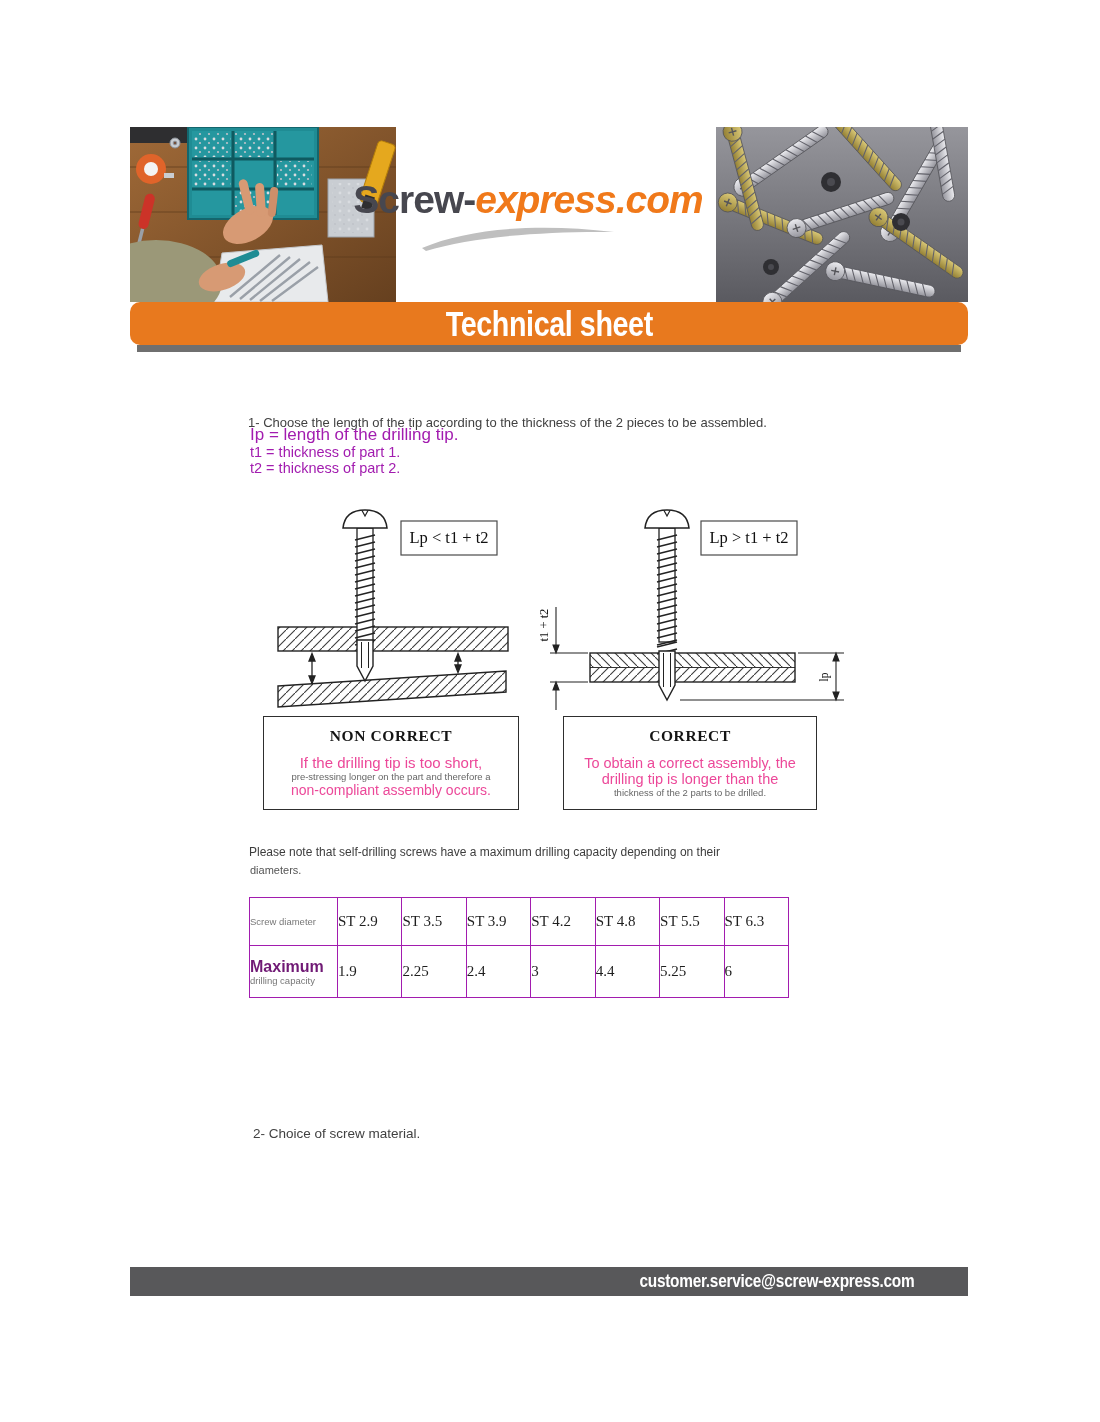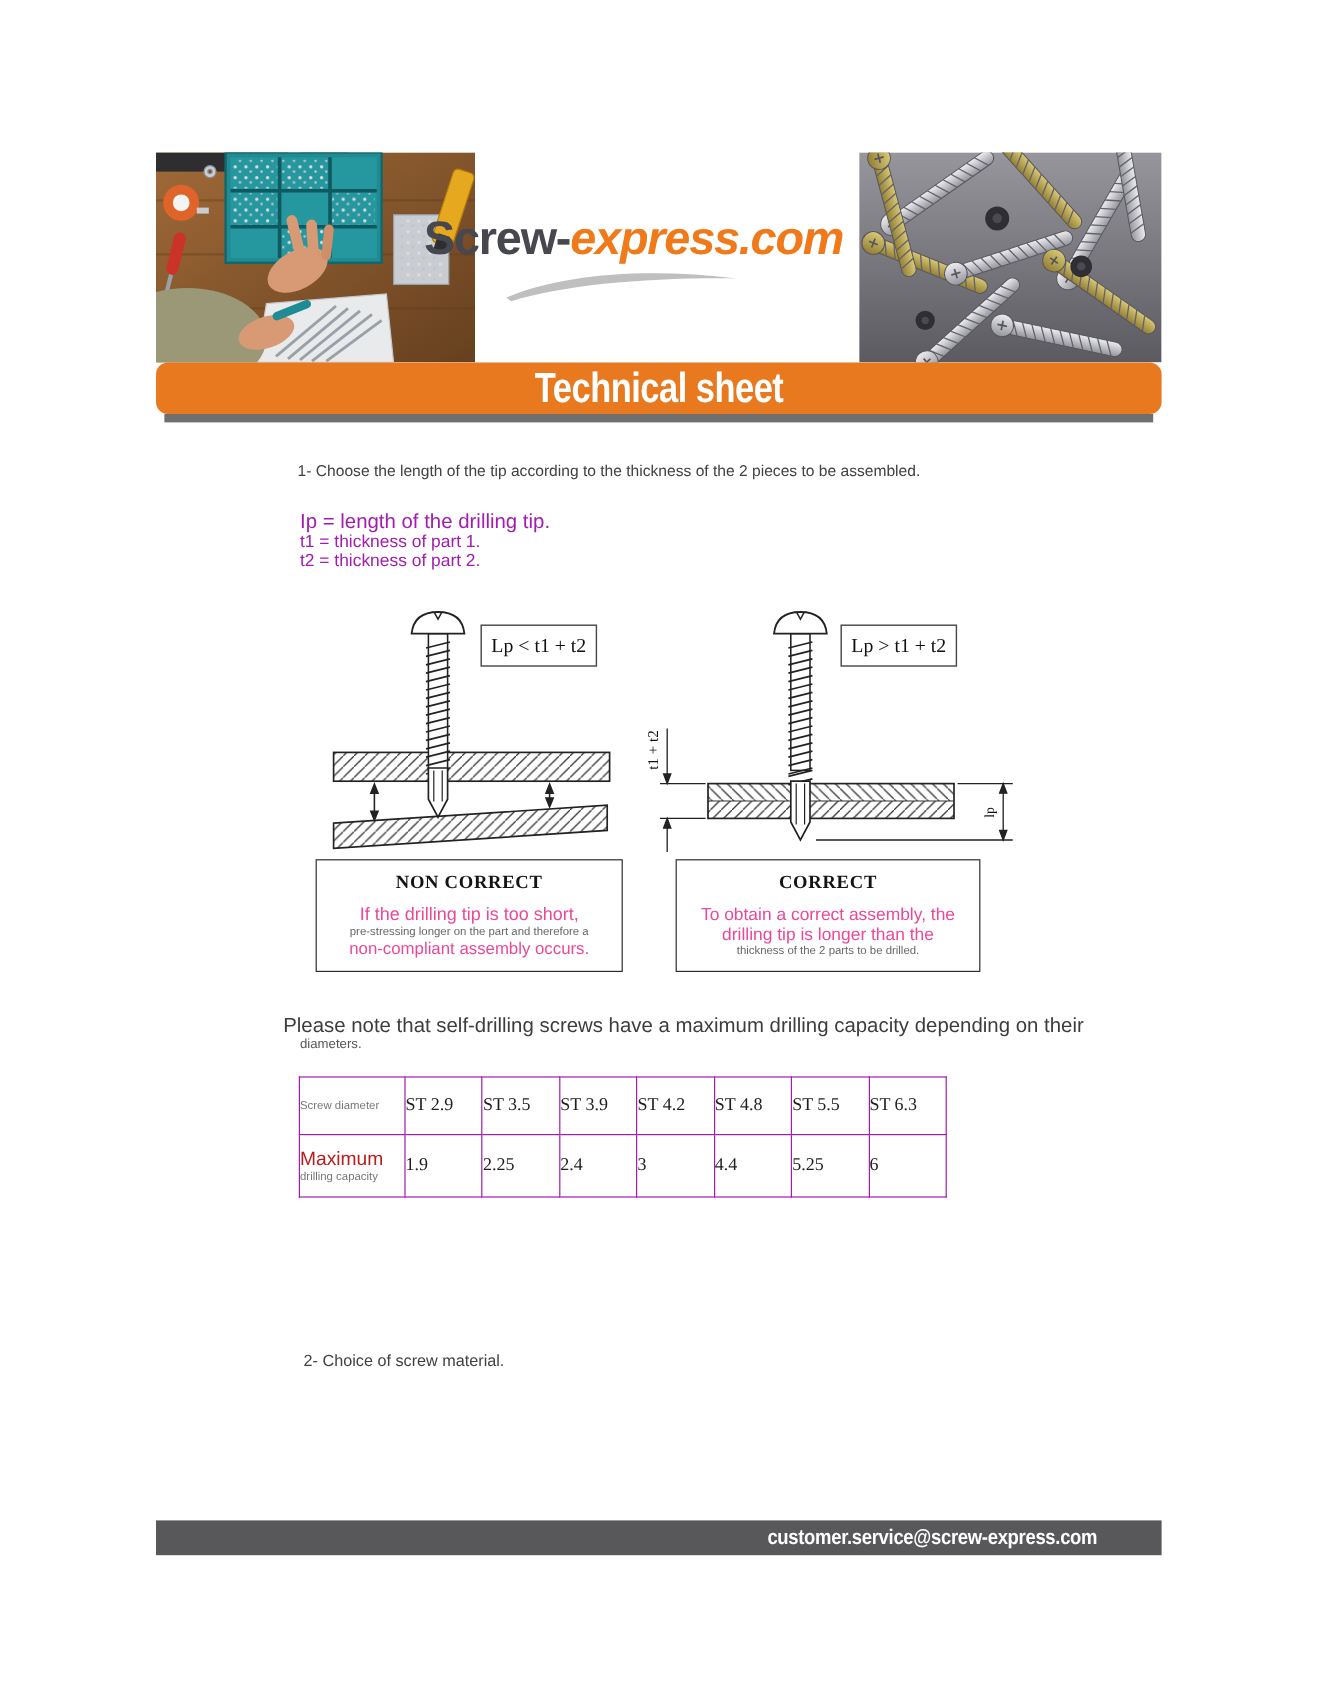--- a/index.html
+++ b/index.html
@@ -14,44 +14,44 @@
   .logo-line{white-space:nowrap;font-size:39px;font-weight:bold;letter-spacing:-1px;}
   .logo-gray{color:#47474F;}
   .logo-orange{color:#F0791A;font-style:italic;}
   .orange-bar{position:absolute;left:130px;top:302px;width:838px;height:43px;background:#E8791E;
               display:flex;align-items:center;justify-content:center;border-radius:10px;}
   .orange-bar .title{color:#fff;font-weight:bold;font-size:35px;letter-spacing:-0.5px;
                      transform:scaleX(0.82);transform-origin:center;}
   .gray-strip{position:absolute;left:137px;top:345px;width:824px;height:7px;background:#6F6F6F;}
 
   
-  .s1-heading{left:248px;top:385px;font-size:13px;color:#414141;}
+  .s1-heading{left:248px;top:415px;font-size:13px;color:#414141;}
   .defs{left:250px;top:424px;color:#a21caf;}
   .defs .d1{font-size:17px;line-height:21px;}
   .defs .d2{font-size:14.5px;line-height:15.5px;}
 
   
   .verdict{position:absolute;border:1.5px solid #2e2e2e;background:#fff;text-align:center;}
   .verdict .vtitle{font-family:"Liberation Serif",serif;font-weight:bold;font-size:15.5px;
                    letter-spacing:.6px;color:#141414;margin-top:10px;}
   .verdict .big{font-size:15px;color:#ec4899;}
   .verdict .small{font-size:9.5px;color:#666;}
   .nc-box{left:263px;top:716px;width:254px;height:92px;}
   .c-box{left:563px;top:716px;width:252px;height:92px;}
 
-  .note1{left:236px;top:845px;font-size:17px;color:#3d3d3d;}
+  .note1{left:249px;top:845px;font-size:12px;color:#3d3d3d;}
   .note2{left:250px;top:864px;font-size:11px;color:#555;}
 
   
   table.cap{position:absolute;left:249px;top:897px;border-collapse:collapse;table-layout:fixed;width:540px;}
   table.cap td{border:1px solid #a21caf;text-align:left;vertical-align:middle;padding:0;}
   td.corner{font-size:9.5px;color:#777;text-align:left;padding-left:7px;}
   td.sthead{font-family:"Liberation Serif",serif;font-size:15px;color:#1e1e1e;height:47px;}
   td.val{font-family:"Liberation Serif",serif;font-size:15px;color:#1e1e1e;height:51px;}
-  .max-main{font-size:16px;color:#b91c1c;line-height:17px;}
+  .max-main{font-size:16px;color:#701a75;line-height:17px;font-weight:bold;}
   .max-sub{font-size:9.5px;color:#777;}
 
   .s2-heading{left:253px;top:1126px;font-size:13.5px;color:#414141;}
 
   .footer-bar{position:absolute;left:130px;top:1267px;width:838px;height:29px;background:#58585A;
               display:flex;align-items:center;justify-content:flex-end;padding-right:54px;box-sizing:border-box;padding-left:12px;}
   .footer-bar .mail{color:#fff;font-weight:bold;font-size:17.5px;letter-spacing:-0.3px;
                     transform:scaleX(0.88);transform-origin:right;}
 </style>
 </head>

